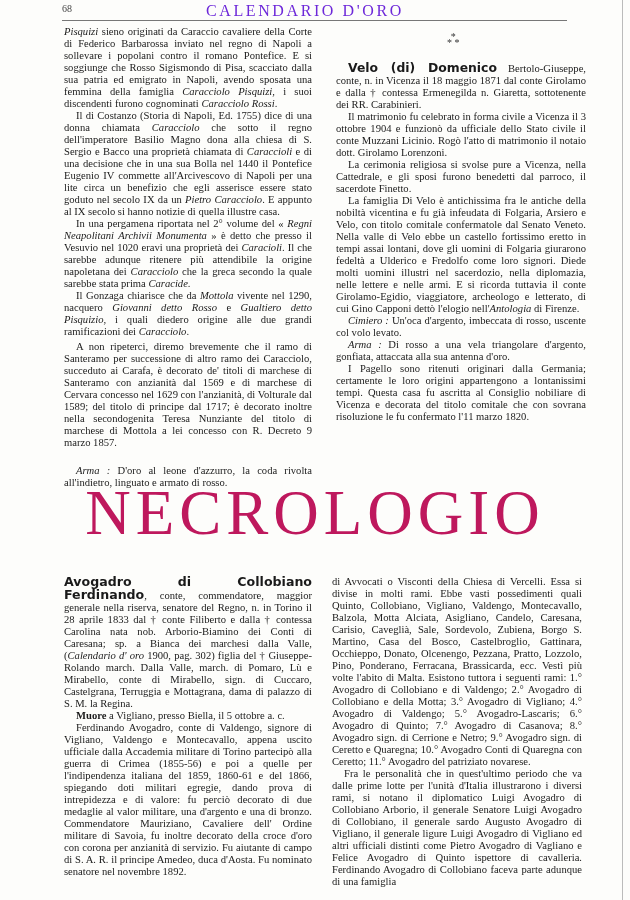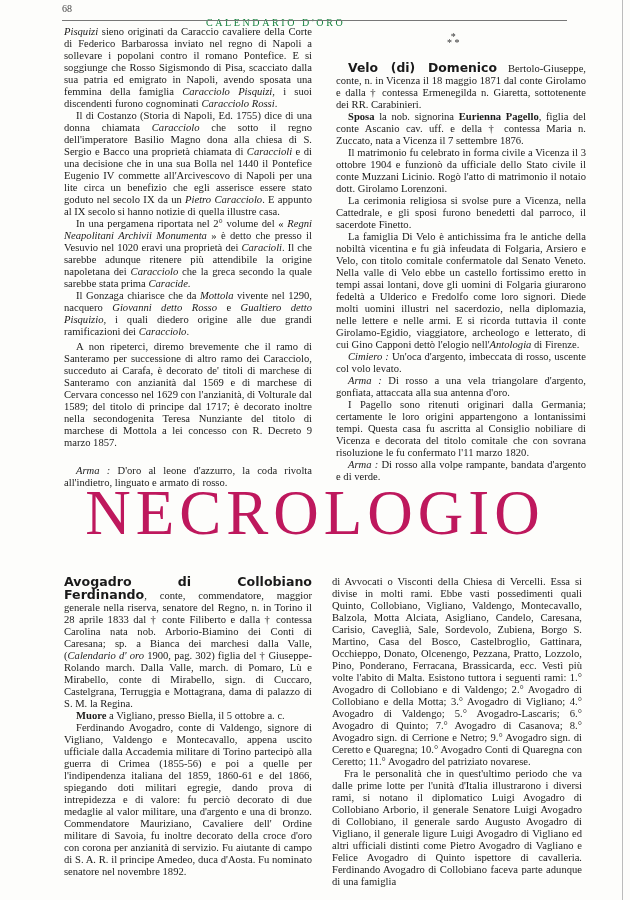--- a/index.html
+++ b/index.html
@@ -5,21 +5,21 @@
   html, body { margin: 0; padding: 0; }
   body {
     width: 630px; height: 900px; overflow: hidden;
     background: #fdfdfb; color: #1a1a1a;
     font-family: "Liberation Serif", "DejaVu Serif", serif;
     position: relative;
   }
   .page-edge { position: absolute; left: 622px; top: 0; width: 1px; height: 900px; background: #bbb; }
   .header { position: absolute; left: 62px; top: 0; width: 505px; height: 40px; }
   .page-number { position: absolute; left: 0; top: 3px; font-size: 10px; color: #444; }
-  .running-title { position: absolute; left: 144px; top: 17px; font-size: 10px; letter-spacing: 2.6px; color: #15803d; }
+  .running-title { position: absolute; left: 144px; top: 2px; font-size: 16px; letter-spacing: 2.6px; color: #6d28d9; }
   .header-rule { position: absolute; left: 0; top: 20px; width: 505px; height: 1px; background: #777; }
 
   .col { position: absolute; font-size: 10.6px; line-height: 12px; text-align: justify; }
   .col p { margin: 0; }
   .ind { text-indent: 12px; }
   .col-left-top { left: 64px; top: 26px; width: 248px; }
   .col-right-top { left: 336px; top: 62px; width: 250px; }
   .col-left-bottom { left: 64px; top: 576px; width: 248px; }
   .col-right-bottom { left: 332px; top: 576px; width: 250px; }
 
@@ -57,28 +57,26 @@
   <p class="ind" style="margin-top:16px"><span class="i">Arma :</span><span> D'oro al leone d'azzurro, la coda rivolta all'indietro, linguato e armato di rosso.</span></p>
 </div>
 
 <div class="sep">
   <span>*</span>
   <span>* *</span>
 </div>
 
 <div class="col col-right-top">
   <p class="ind"><span class="entry-name">Velo (di) Domenico</span><span> Bertolo-Giuseppe, conte, n. in Vicenza il 18 maggio 1871 dal conte Girolamo e dalla † contessa Ermenegilda n. Giaretta, sottotenente dei RR. Carabinieri.</span></p>
-  <p class="ind"><span class="b">Sposa</span><span> la nob. signorina </span><span class="b">Eurienna Pagello</span><span>, figlia del conte Ascanio cav. uff. e della † contessa Maria n. Zuccato, nata a Vicenza il 7 settembre 1876.</span></p>
   <p class="ind">Il matrimonio fu celebrato in forma civile a Vicenza il 3 ottobre 1904 e funzionò da ufficiale dello Stato civile il conte Muzzani Licinio. Rogò l'atto di matrimonio il notaio dott. Girolamo Lorenzoni.</p>
   <p class="ind">La cerimonia religiosa si svolse pure a Vicenza, nella Cattedrale, e gli sposi furono benedetti dal parroco, il sacerdote Finetto.</p>
   <p class="ind"><span>La famiglia Di Velo è antichissima fra le antiche della nobiltà vicentina e fu già infeudata di Folgaria, Arsiero e Velo, con titolo comitale confermatole dal Senato Veneto. Nella valle di Velo ebbe un castello fortissimo eretto in tempi assai lontani, dove gli uomini di Folgaria giurarono fedeltà a Ulderico e Fredolfo come loro signori. Diede molti uomini illustri nel sacerdozio, nella diplomazia, nelle lettere e nelle armi. E si ricorda tuttavia il conte Girolamo-Egidio, viaggiatore, archeologo e letterato, di cui Gino Capponi dettò l'elogio nell'</span><span class="i">Antologia</span><span> di Firenze.</span></p>
   <p class="ind"><span class="i">Cimiero :</span><span> Un'oca d'argento, imbeccata di rosso, uscente col volo levato.</span></p>
   <p class="ind"><span class="i">Arma :</span><span> Di rosso a una vela triangolare d'argento, gonfiata, attaccata alla sua antenna d'oro.</span></p>
   <p class="ind">I Pagello sono ritenuti originari dalla Germania; certamente le loro origini appartengono a lontanissimi tempi. Questa casa fu ascritta al Consiglio nobiliare di Vicenza e decorata del titolo comitale che con sovrana risoluzione le fu confermato l'11 marzo 1820.</p>
-  <p class="ind"><span class="i">Arma :</span><span> Di rosso alla volpe rampante, bandata d'argento e di verde.</span></p>
 </div>
 
 <div class="section-title">NECROLOGIO</div>
 
 <div class="col col-left-bottom">
   <p><span class="entry-name-lg">Avogadro di Collobiano Ferdinando</span><span>, conte, commendatore, maggior generale nella riserva, senatore del Regno, n. in Torino il 28 aprile 1833 dal † conte Filiberto e dalla † contessa Carolina nata nob. Arborio-Biamino dei Conti di Caresana; sp. a Bianca dei marchesi dalla Valle, (</span><span class="i">Calendario d' oro</span><span> 1900, pag. 302) figlia del † Giuseppe-Rolando march. Dalla Valle, march. di Pomaro, Lù e Mirabello, conte di Mirabello, sign. di Cuccaro, Castelgrana, Terruggia e Mottagrana, dama di palazzo di S. M. la Regina.</span></p>
   <p class="ind"><span class="b">Muore</span><span> a Vigliano, presso Biella, il 5 ottobre a. c.</span></p>
   <p class="ind">Ferdinando Avogadro, conte di Valdengo, signore di Vigliano, Valdengo e Montecavallo, appena uscito ufficiale dalla Accademia militare di Torino partecipò alla guerra di Crimea (1855-56) e poi a quelle per l'indipendenza italiana del 1859, 1860-61 e del 1866, spiegando doti militari egregie, dando prova di intrepidezza e di valore: fu perciò decorato di due medaglie al valor militare, una d'argento e una di bronzo. Commendatore Mauriziano, Cavaliere dell' Ordine militare di Savoia, fu inoltre decorato della croce d'oro con corona per anzianità di servizio. Fu aiutante di campo di S. A. R. il principe Amedeo, duca d'Aosta. Fu nominato senatore nel novembre 1892.</p>
 
 </div>

